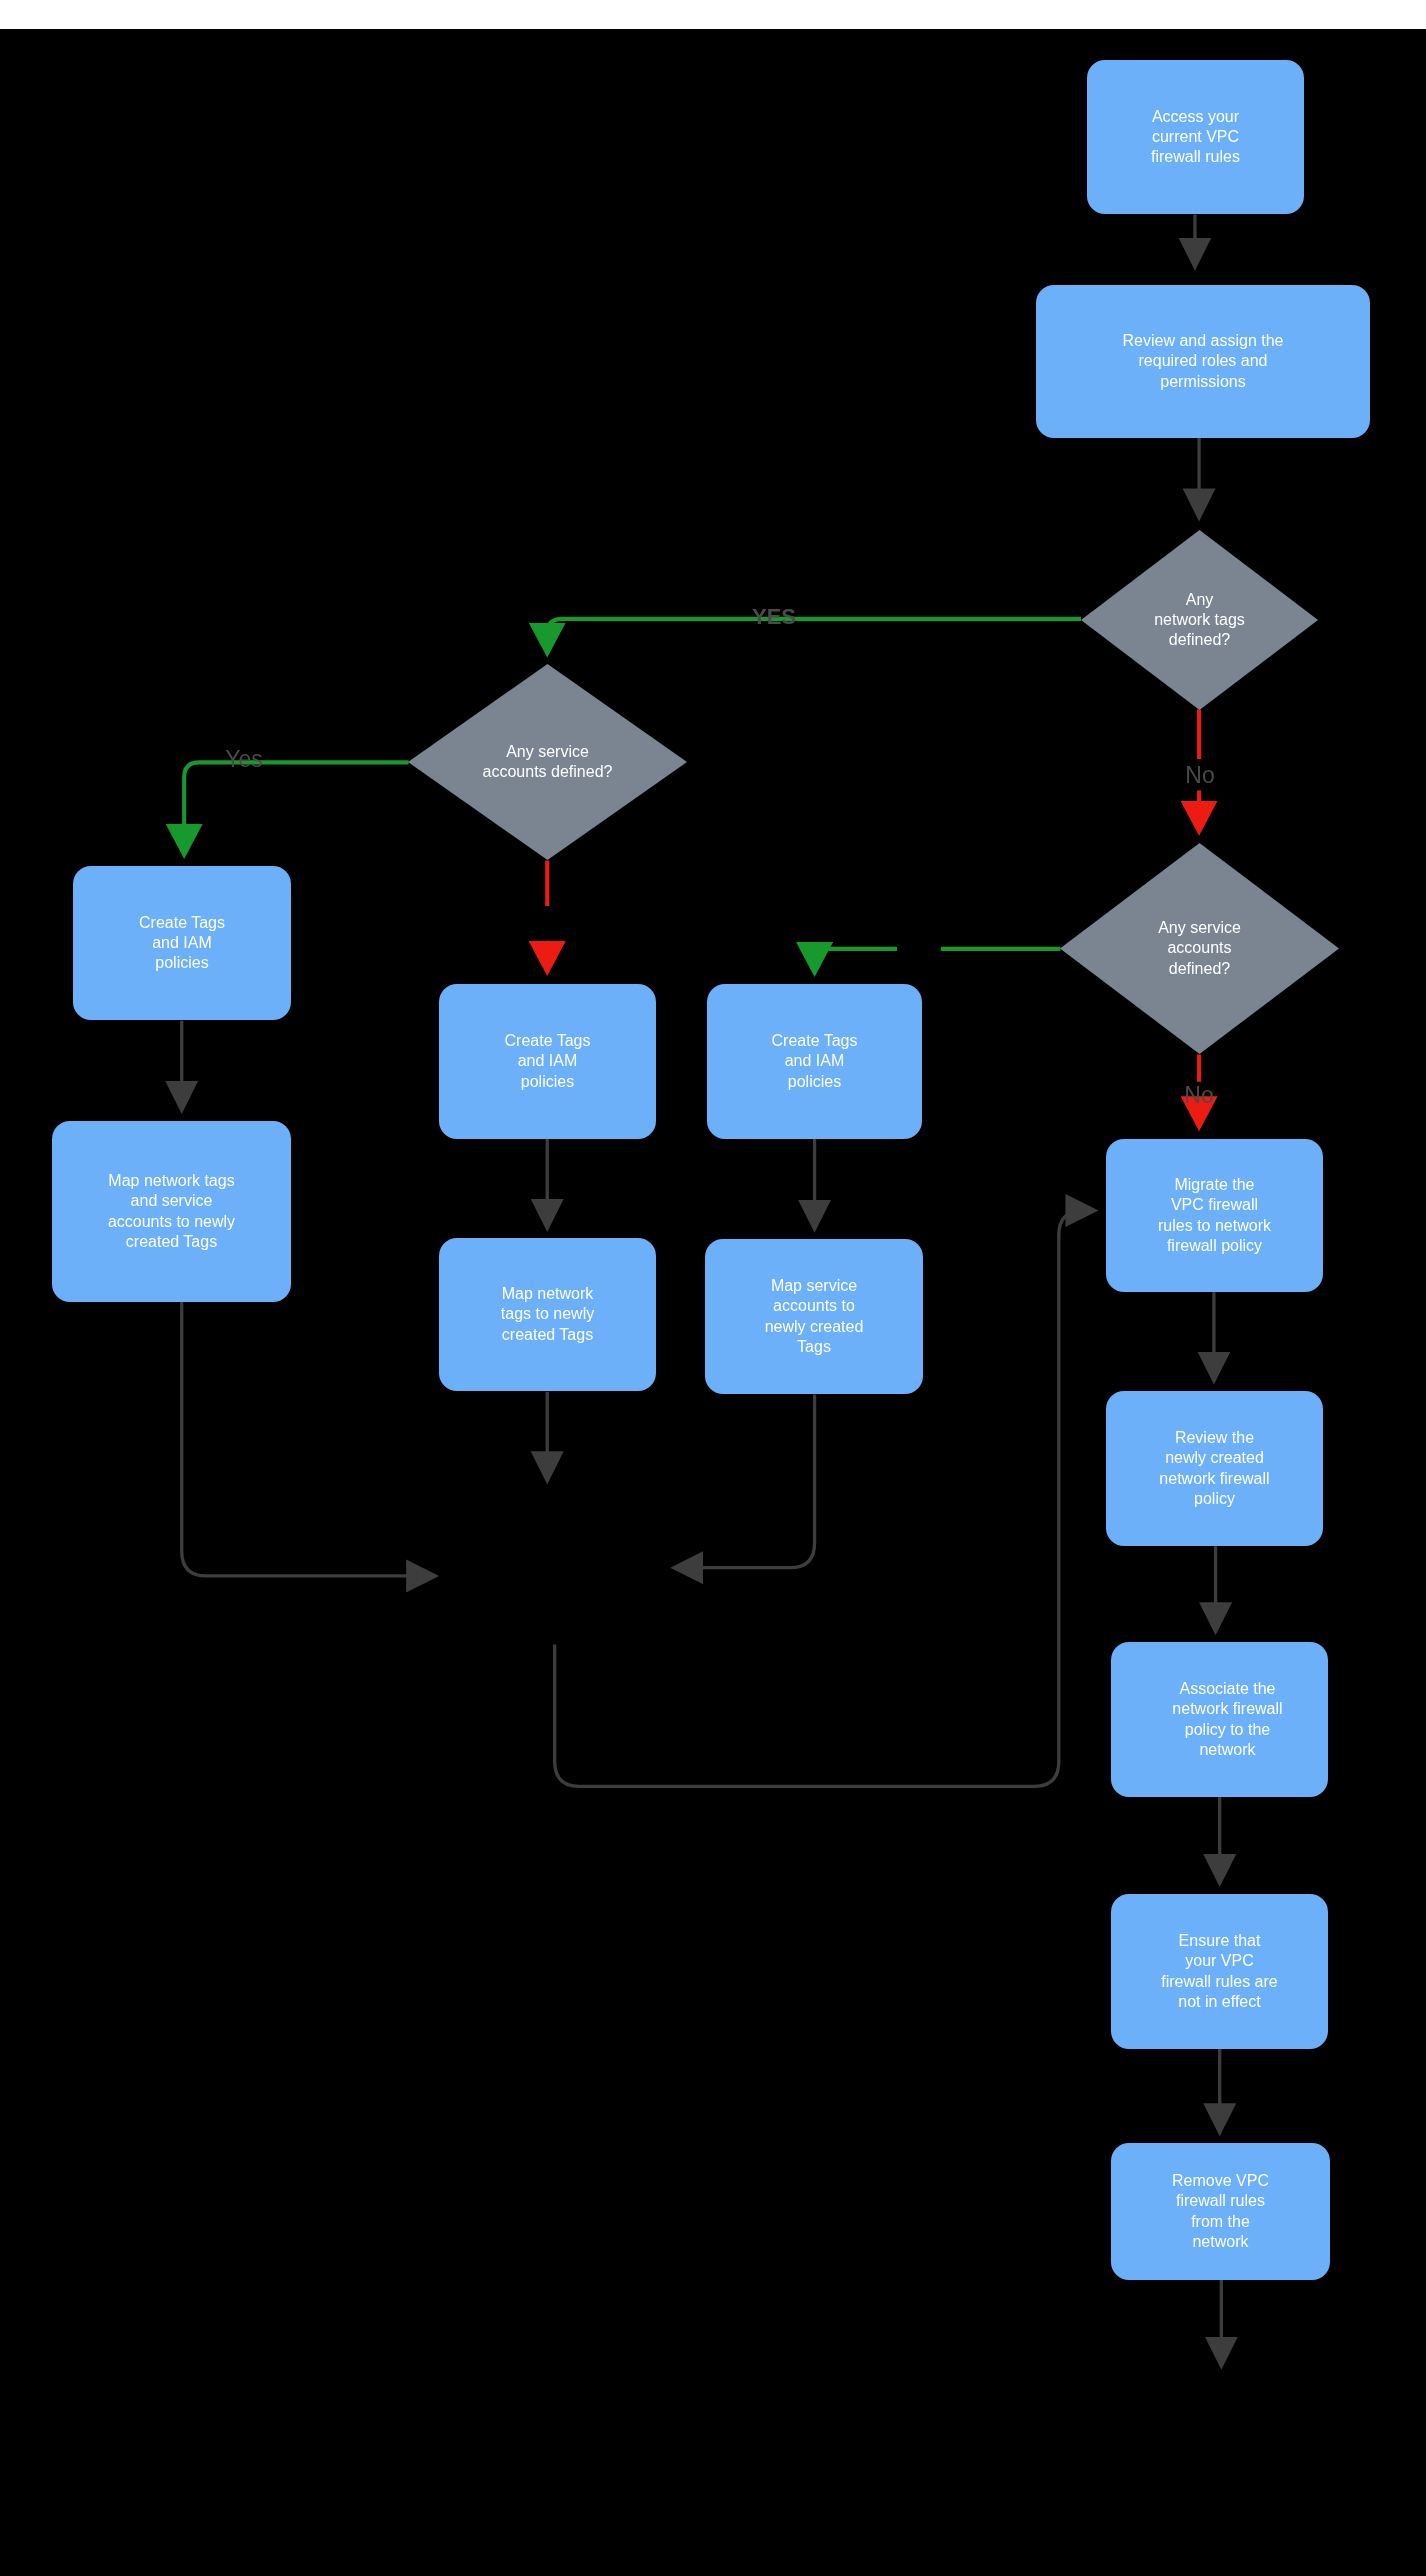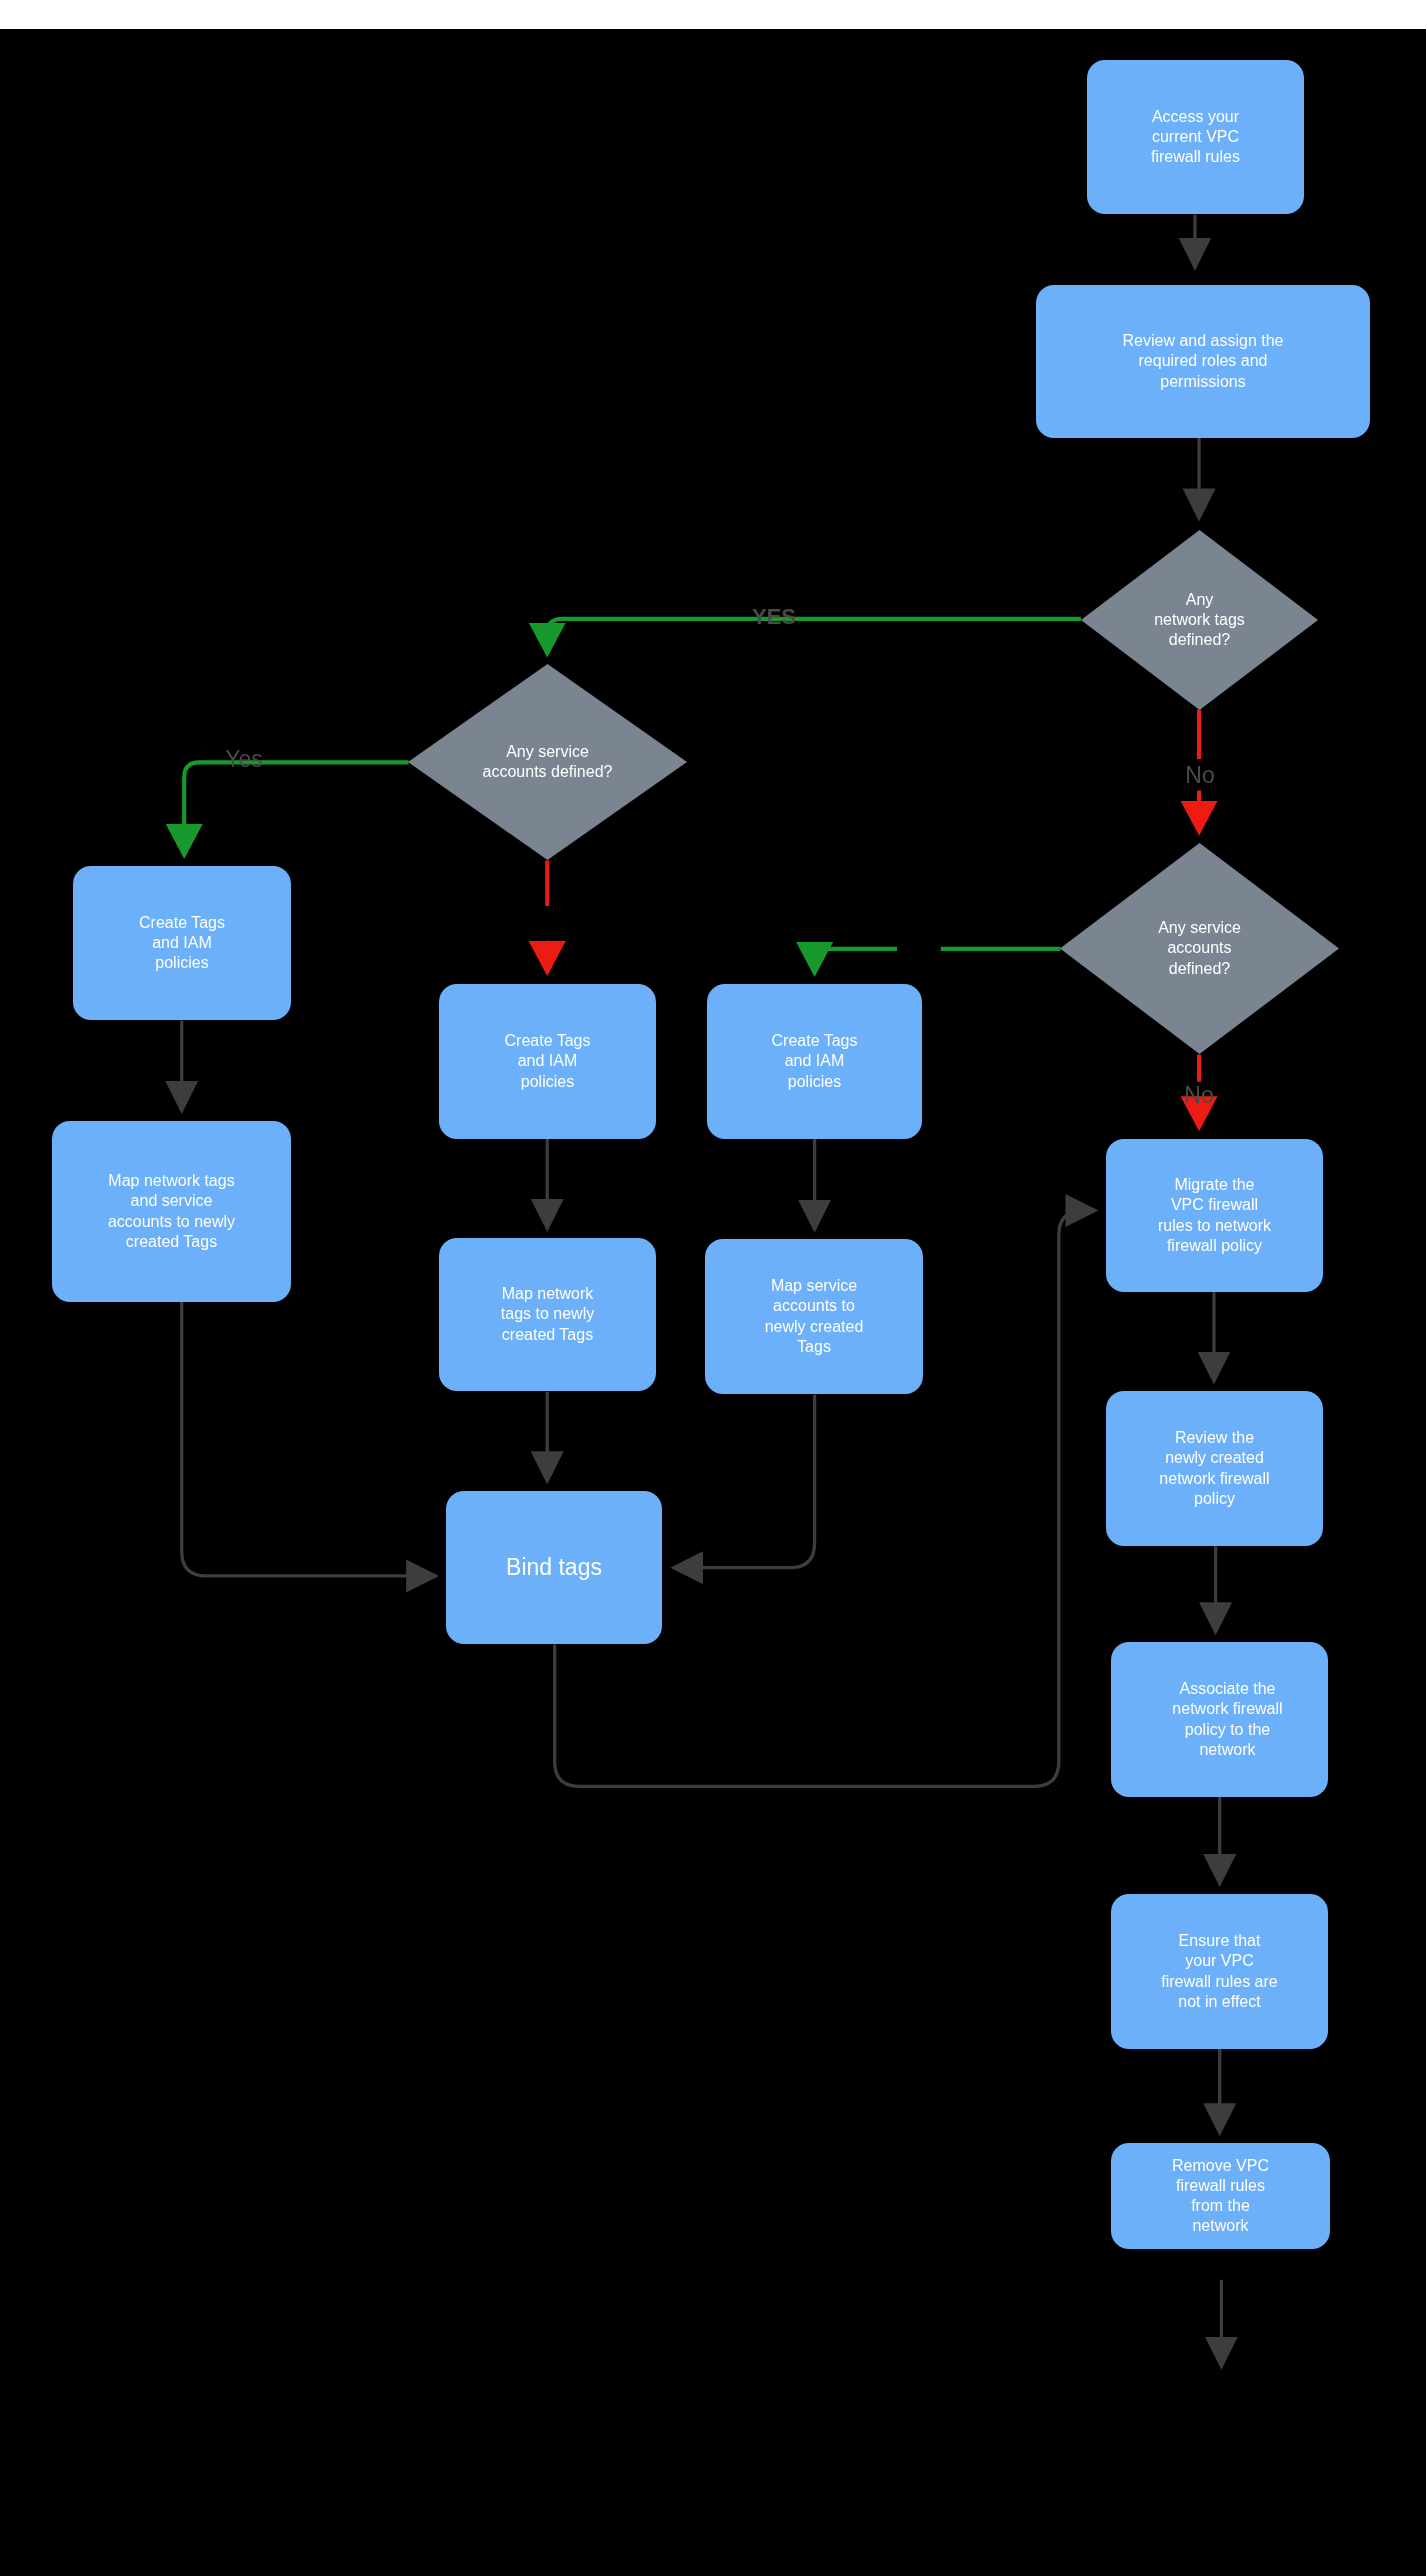--- a/index.html
+++ b/index.html
@@ -105,21 +105,20 @@
 
   <div class="node process" style="left:439px;top:1238px;width:217px;height:153px;">Map network
 tags to newly
 created Tags</div>
 
   <div class="node process" style="left:705px;top:1239px;width:218px;height:155px;">Map service
 accounts  to
 newly created
 Tags</div>
 
-  <div class="node process" style="left:446px;top:1491px;width:216px;height:153px;font-size:23px;">Bind tags</div>
 
   <div class="node process" style="left:1106px;top:1139px;width:217px;height:153px;">Migrate the
 VPC firewall
 rules to network
 firewall policy</div>
 
   <div class="node process" style="left:1106px;top:1391px;width:217px;height:155px;">Review the
 newly created
 network firewall
 policy</div>
@@ -127,21 +126,21 @@
   <div class="node process" style="left:1111px;top:1642px;width:217px;height:155px;padding-left:16px;">Associate the
 network firewall
 policy to the
 network</div>
 
   <div class="node process" style="left:1111px;top:1894px;width:217px;height:155px;">Ensure that
 your VPC
 firewall rules are
 not in effect</div>
 
-  <div class="node process" style="left:1111px;top:2143px;width:219px;height:106px;">Remove  VPC
+  <div class="node process" style="left:1111px;top:2143px;width:219px;height:137px;">Remove  VPC
 firewall rules
 from the
 network</div>
 
 
   <div class="edge-label caps" style="left:774px;top:617px;">YES</div>
   <div class="edge-label" style="left:244px;top:759px;">Yes</div>
   <div class="edge-label" style="left:1200px;top:775px;">No</div>
   <div class="edge-label" style="left:1199px;top:1095px;">No</div>
 </div>

